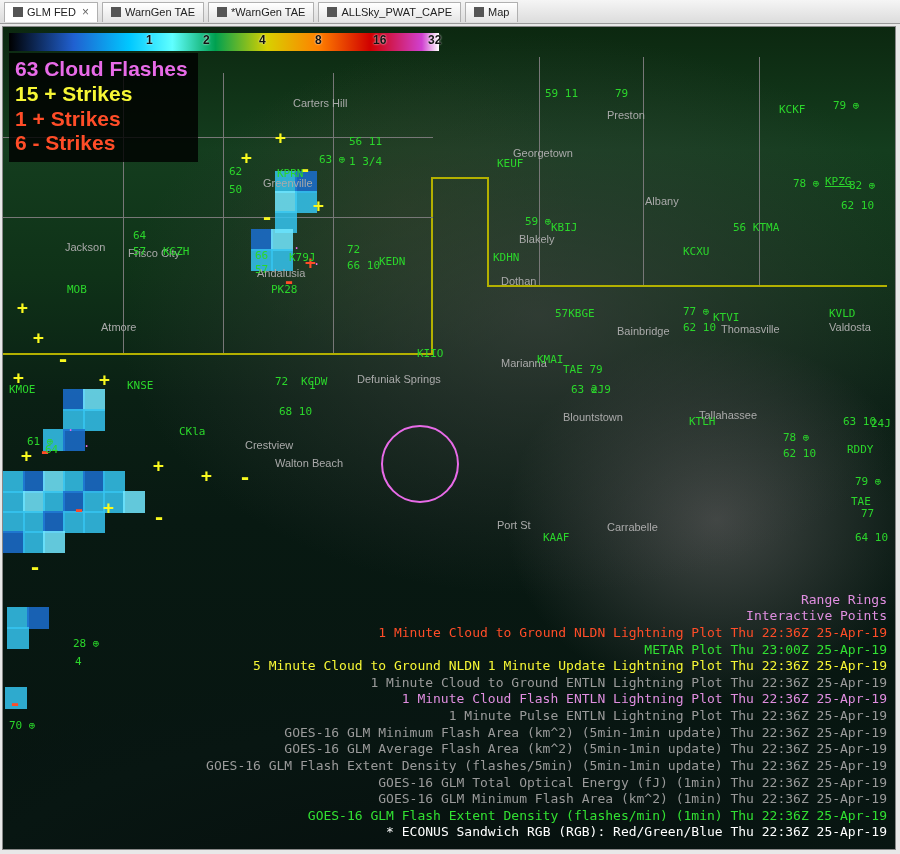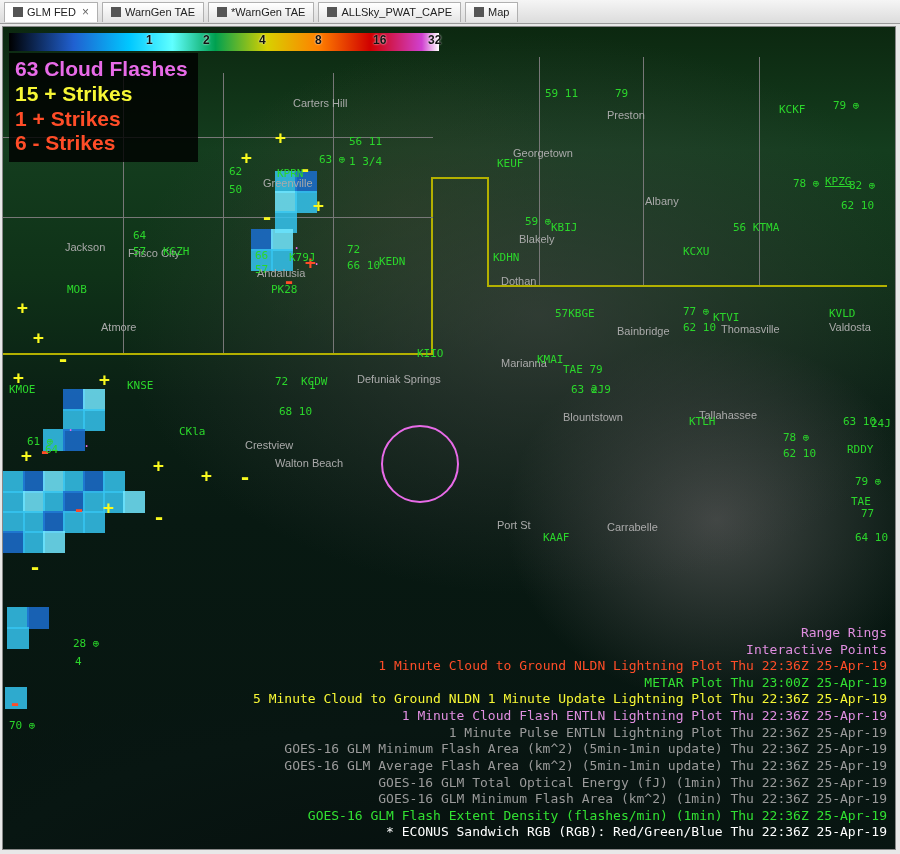--- a/index.html
+++ b/index.html
@@ -284,24 +284,26 @@
         <div class="obs" style="left: 826px; top: 280px;">KVLD</div>
       </div>
 
     <div class="legend">
       <div class="lg-violet">Range Rings</div>
       <div class="lg-violet">Interactive Points</div>
       <div id="legend-rows">
           <div class="lg-red">1 Minute Cloud to Ground NLDN Lightning Plot  Thu 22:36Z 25-Apr-19</div>
           <div class="lg-green">METAR Plot  Thu 23:00Z 25-Apr-19</div>
           <div class="lg-yellow">5 Minute Cloud to Ground NLDN 1 Minute Update Lightning Plot  Thu 22:36Z 25-Apr-19</div>
+          <div class="lg-gray">1 Minute Cloud to Ground ENTLN Lightning Plot  Thu 22:36Z 25-Apr-19</div>
           <div class="lg-violet">1 Minute Cloud Flash ENTLN Lightning Plot  Thu 22:36Z 25-Apr-19</div>
           <div class="lg-gray">1 Minute Pulse ENTLN Lightning Plot  Thu 22:36Z 25-Apr-19</div>
           <div class="lg-gray">GOES-16 GLM Minimum Flash Area (km^2) (5min-1min update)  Thu 22:36Z 25-Apr-19</div>
           <div class="lg-gray">GOES-16 GLM Average Flash Area (km^2) (5min-1min update)  Thu 22:36Z 25-Apr-19</div>
+          <div class="lg-gray">GOES-16 GLM Flash Extent Density (flashes/5min) (5min-1min update)  Thu 22:36Z 25-Apr-19</div>
           <div class="lg-gray">GOES-16 GLM Total Optical Energy (fJ) (1min)  Thu 22:36Z 25-Apr-19</div>
           <div class="lg-gray">GOES-16 GLM Minimum Flash Area (km^2) (1min)  Thu 22:36Z 25-Apr-19</div>
           <div class="lg-green">GOES-16 GLM Flash Extent Density (flashes/min) (1min)  Thu 22:36Z 25-Apr-19</div>
           <div class="lg-white">* ECONUS Sandwich RGB (RGB): Red/Green/Blue  Thu 22:36Z 25-Apr-19</div>
         </div>
     </div>
   </div>
 </div>
 
 </body></html>

